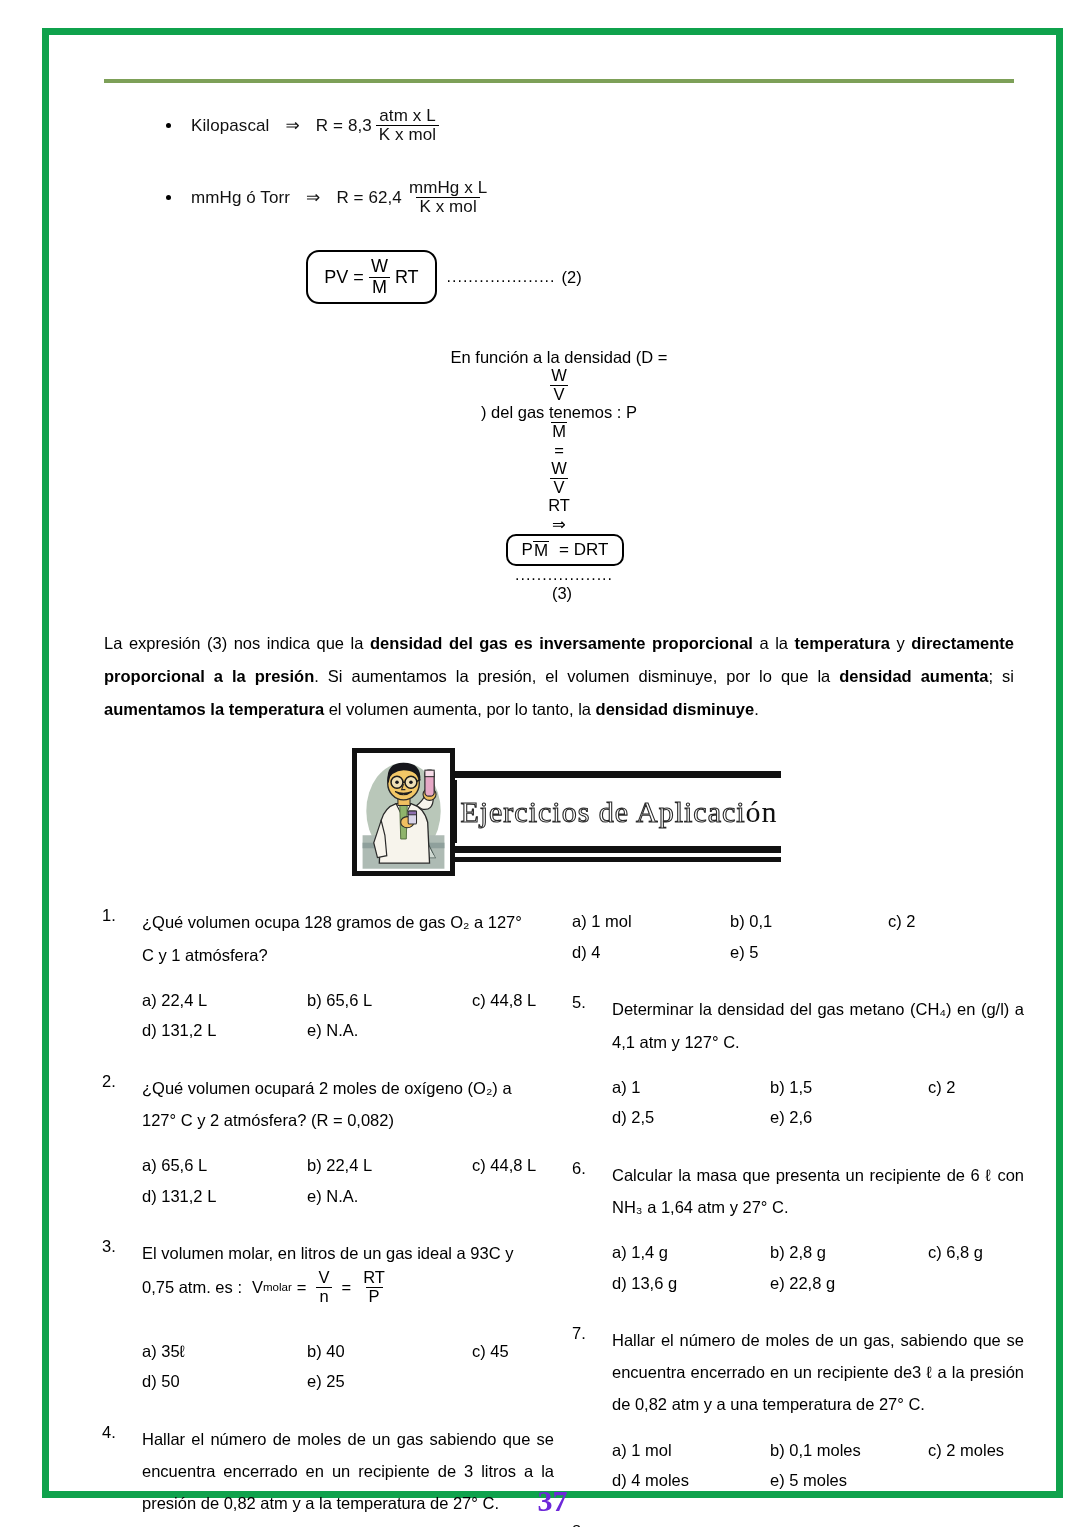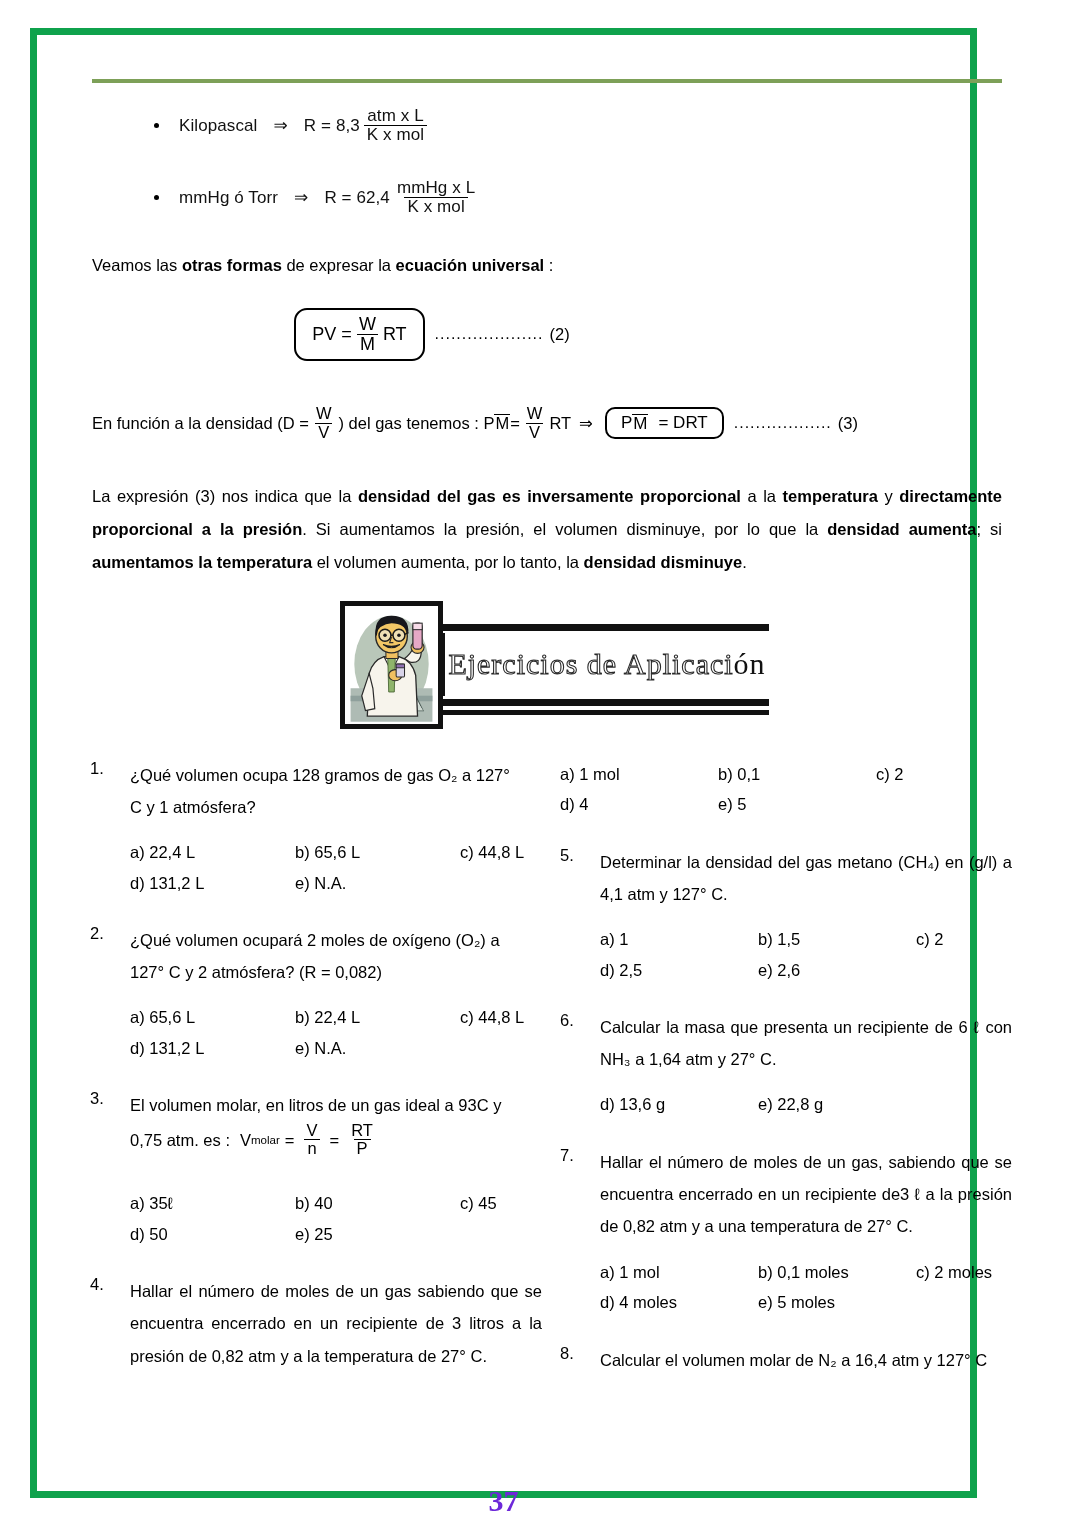--- a/index.html
+++ b/index.html
@@ -10,23 +10,23 @@
     background: #ffffff;
     font-family: "Liberation Sans", sans-serif;
     color: #000;
     overflow: hidden;
     position: relative;
   }
 
   
   #page-frame {
     position: absolute;
-    left: 30px;
+    left: 42px;
     top: 28px;
-    width: 947px;
+    width: 1021px;
     height: 1470px;
     border: 7px solid #0fa24c;
     background: #fff;
   }
 
   #page-number {
     position: absolute;
     left: 0;
     right: 0;
     bottom: -25px;
@@ -112,22 +112,23 @@
   .dots { margin-left: 10px; font-size: 16px; letter-spacing: 1px; }
   .eqno { margin-left: 6px; font-size: 16.5px; }
 
   .ovl { border-top: 1.6px solid #000; display: inline-block; line-height: 1.05; padding: 0 1px; }
 
   
   .eq3-line {
     display: flex;
     align-items: center;
     font-size: 16.5px;
-    margin-bottom: 38px;
+    margin-bottom: 24px;
     flex-wrap: nowrap;
+    flex-direction: column;
   }
   .eq3-line > * { flex: none; }
   .eqbox3 {
     border: 2px solid #000;
     border-radius: 10px;
     padding: 4px 14px;
     margin-left: 12px;
     font-size: 17px;
     display: inline-flex;
     align-items: center;
@@ -262,23 +263,20 @@
         <span class="txt arrow">⇒</span>
         <span class="txt req">R = 62,4</span>
         <span class="frac txt">
           <span class="num">mmHg x L</span>
           <span class="den">K x mol</span>
         </span>
       </div>
 
     </div>
 
-    <div class="para sec-line">
-      <span>Veamos las </span><span class="b">otras formas</span><span> de expresar la </span><span class="b">ecuación universal</span><span> :</span>
-    </div>
 
     <div class="eq2-wrap">
       <span class="eqbox">
         <span>PV  =</span>
         <span class="frac">
           <span class="num">W</span>
           <span class="den ovl">M</span>
         </span>
         <span>RT</span>
       </span>
@@ -510,20 +508,25 @@
         </div>
 
         <div class="q">
           <div class="q-num">6.</div>
           <div class="q-body">
             <div class="q-text">Calcular la masa que presenta un recipiente de 6 ℓ con NH₃ a 1,64 atm y 27° C.</div>
           </div>
         </div>
         <div class="opts right-col" style="margin-left:40px">
           <div class="opt-row">
+            <span class="opt">a) 1,4 g</span>
+            <span class="opt">b) 2,8 g</span>
+            <span class="opt">c) 6,8 g</span>
+          </div>
+          <div class="opt-row">
             <span class="opt">d) 13,6 g</span>
             <span class="opt">e) 22,8 g</span>
             <span class="opt"></span>
           </div>
         </div>
 
         <div class="q">
           <div class="q-num">7.</div>
           <div class="q-body">
             <div class="q-text">Hallar el número de moles de un gas, sabiendo que se encuentra encerrado en un recipiente de3 ℓ a la presión de 0,82 atm y a una temperatura de 27° C.</div>

